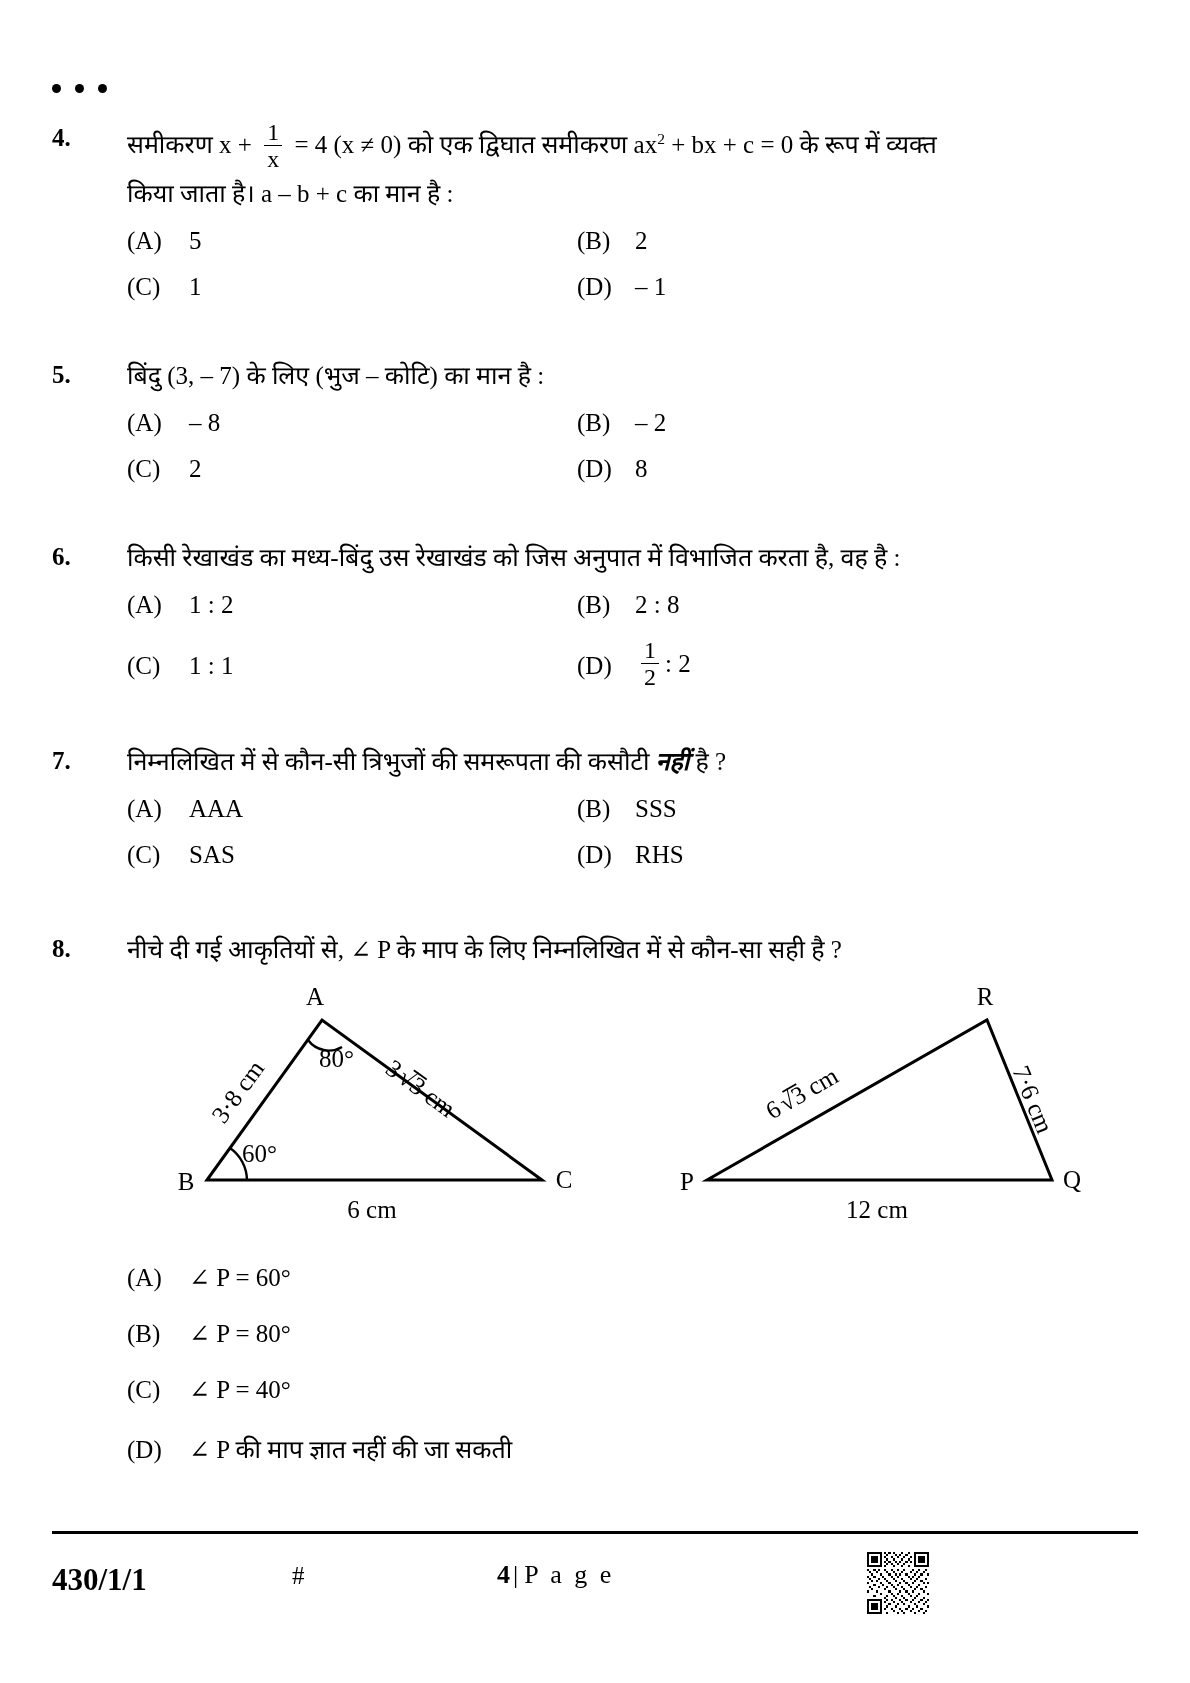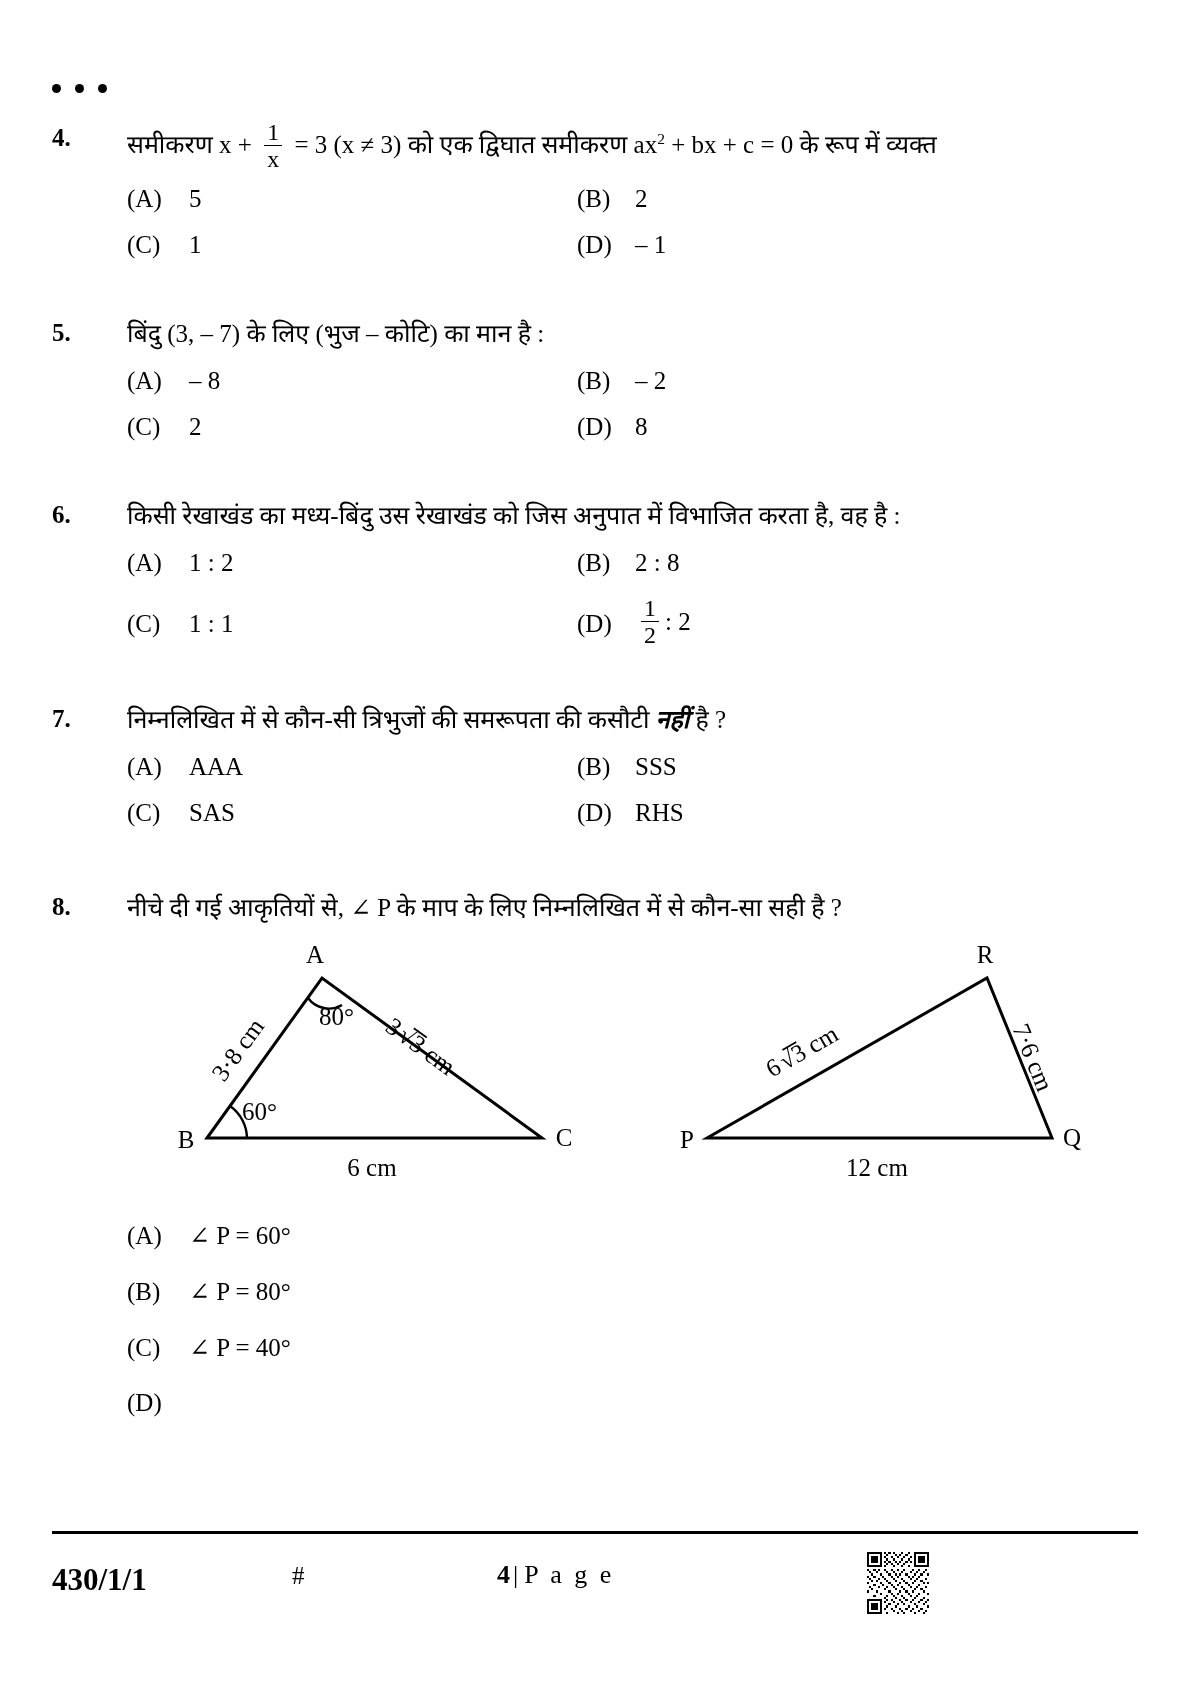--- a/index.html
+++ b/index.html
@@ -206,21 +206,22 @@
   <div class="content">
 
     <div class="q" style="margin-bottom:4px;">
       <div class="q-head">
         <div class="q-num">4.</div>
         <div class="q-text">
           <span>समीकरण x + </span><span class="frac">
               <span class="num">1</span>
               <span class="bar"></span>
               <span class="den">x</span>
-            </span><span> = 3 (x ≠ 3) को एक द्विघात समीकरण ax</span><sup class="pw">2</sup><span> + bx + c = 0 के रूप में व्यक्त</span>
+            </span><span> = 4 (x ≠ 0) को एक द्विघात समीकरण ax</span><sup class="pw">2</sup><span> + bx + c = 0 के रूप में व्यक्त</span>
+          <div>किया जाता है। a – b + c का मान है :</div>
         </div>
       </div>
       <div class="opts">
         <div class="opt-row">
           <div class="opt left">
             <span class="opt-label">(A)</span>
             <span class="opt-val">5</span>
           </div>
           <div class="opt right">
             <span class="opt-label tight">(B)</span>
@@ -406,20 +407,21 @@
         </div>
         <div class="opt-row" style="min-height:50px;">
           <div class="opt left" style="width:700px;flex:0 0 700px;">
             <span class="opt-label">(C)</span>
             <span class="opt-val">∠ P = 40°</span>
           </div>
         </div>
         <div class="opt-row" style="min-height:50px;">
           <div class="opt left" style="width:800px;flex:0 0 800px;">
             <span class="opt-label">(D)</span>
+            <span class="opt-val">∠ P की माप ज्ञात नहीं की जा सकती</span>
           </div>
         </div>
       </div>
     </div>
 
   </div>
 
   <div class="footer-rule"></div>
   <div class="footer">
     <div class="f-code">430/1/1</div>

